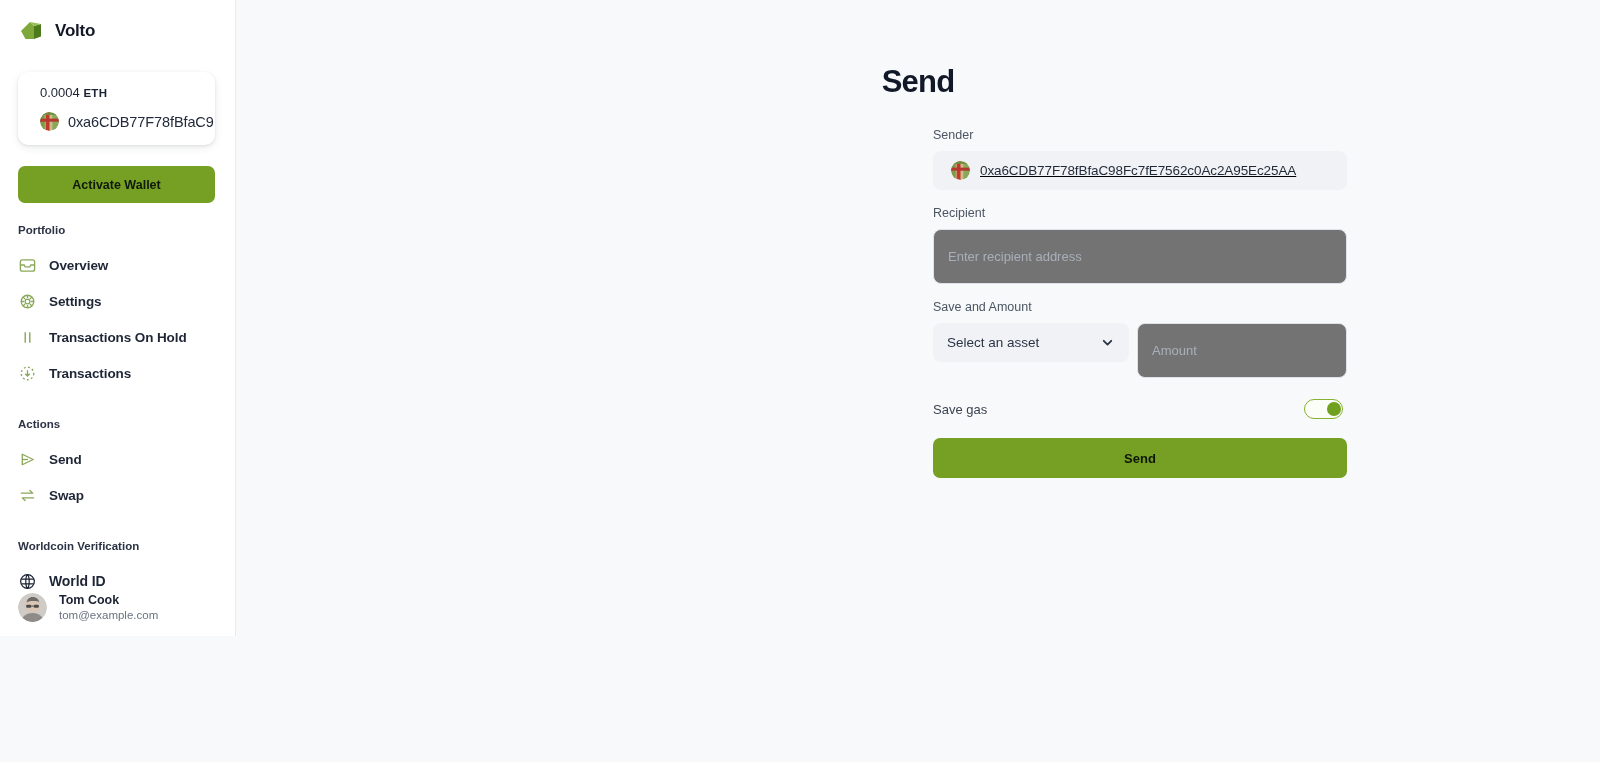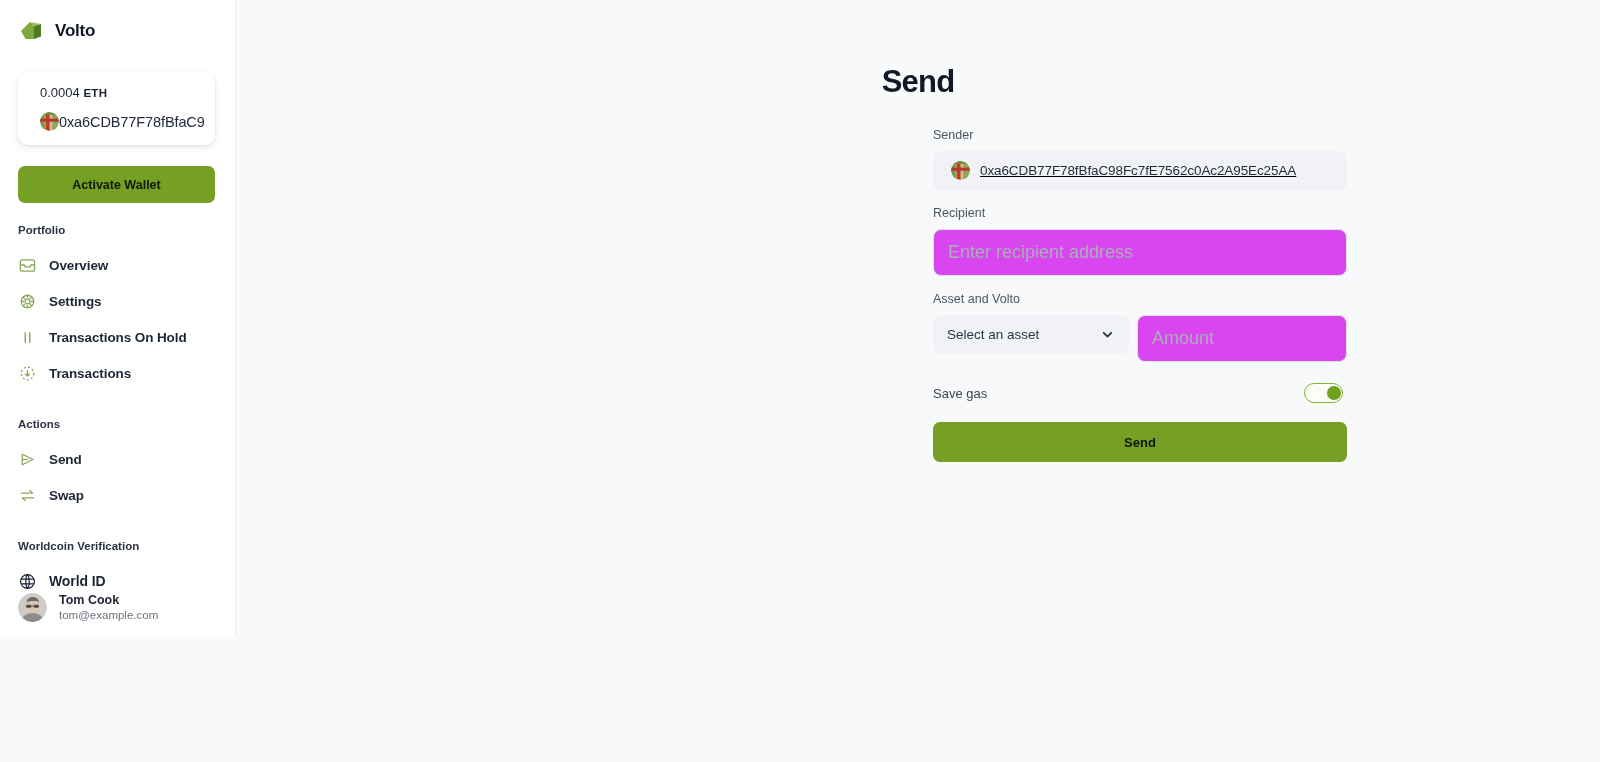--- a/index.html
+++ b/index.html
@@ -31,21 +31,21 @@
 
   .wallet-card {
     margin: 24px 20px 0 18px;
     background: #fff;
     border-radius: 10px;
     box-shadow: 0 1px 3px rgba(16,24,40,.10), 0 3px 10px rgba(16,24,40,.07);
     padding: 13px 14px 14px 22px;
   }
   .wallet-balance { font-size: 13px; color: #1b2233; margin-bottom: 12px; }
   .wallet-balance .sym { font-weight: 700; font-size: 11.5px; letter-spacing: .3px; }
-  .wallet-addr-row { display: flex; align-items: center; }
+  .wallet-addr-row { display: flex; align-items: center; gap: 9px; }
   .identicon { width: 19px; height: 19px; border-radius: 50%; display:block; flex: 0 0 19px; }
   .wallet-addr { font-size: 14.5px; color: #222a3b; letter-spacing: -0.1px; white-space: nowrap; }
 
   .activate-btn {
     margin: 21px 20px 0 18px;
     height: 37px;
     background: #76a024;
     border: none; border-radius: 7px;
     color: #10190a; font-size: 12.5px; font-weight: 700;
     cursor: pointer;
@@ -100,27 +100,27 @@
   }
   .sender-box {
     height: 39px; background: #f1f2f5; border-radius: 8px;
     display: flex; align-items: center; gap: 10px;
     padding: 0 16px 0 18px;
     text-decoration: underline;
   }
   .sender-addr { font-size: 13.5px; color: #1f2937; letter-spacing: -0.1px; }
 
   .text-input {
-    width: 414px; height: 47px;
-    background: #d946ef;
+    width: 414px; height: 55px;
+    background: #737373;
     border: 1px solid #dfe2e8;
     border-radius: 8px;
     padding: 0 14px;
     font-family: "Liberation Sans", sans-serif;
-    font-size: 18px; color: #1f2937;
+    font-size: 13px; color: #1f2937;
     outline: none;
   }
   .text-input::placeholder { color: #a9afba; }
 
   .row { display: flex; gap: 8px; }
   .select-box {
     width: 196px; height: 39px;
     background: #f1f2f5; border-radius: 8px;
     display: flex; align-items: center; justify-content: space-between;
     padding: 0 14px;
@@ -326,21 +326,21 @@
           <span class="sender-addr">0xa6CDB77F78fBfaC98Fc7fE7562c0Ac2A95Ec25AA</span>
         </div>
       </div>
 
       <div class="field">
         <label class="field-label">Recipient</label>
         <input class="text-input" type="text" placeholder="Enter recipient address" style="">
       </div>
 
       <div class="field">
-        <label class="field-label">Asset and Volto</label>
+        <label class="field-label">Save and Amount</label>
         <div class="row">
           <div class="select-box">
             <span class="select-text">Select an asset</span>
             <svg class="chev" viewBox="0 0 16 16" fill="none" stroke="#2a3446" stroke-width="1.9" stroke-linecap="round" stroke-linejoin="round">
               <path d="M4 6.2 L8 10.2 L12 6.2"></path>
             </svg>
           </div>
           <input class="text-input amount-input" type="text" placeholder="Amount" style="">
         </div>
       </div>

